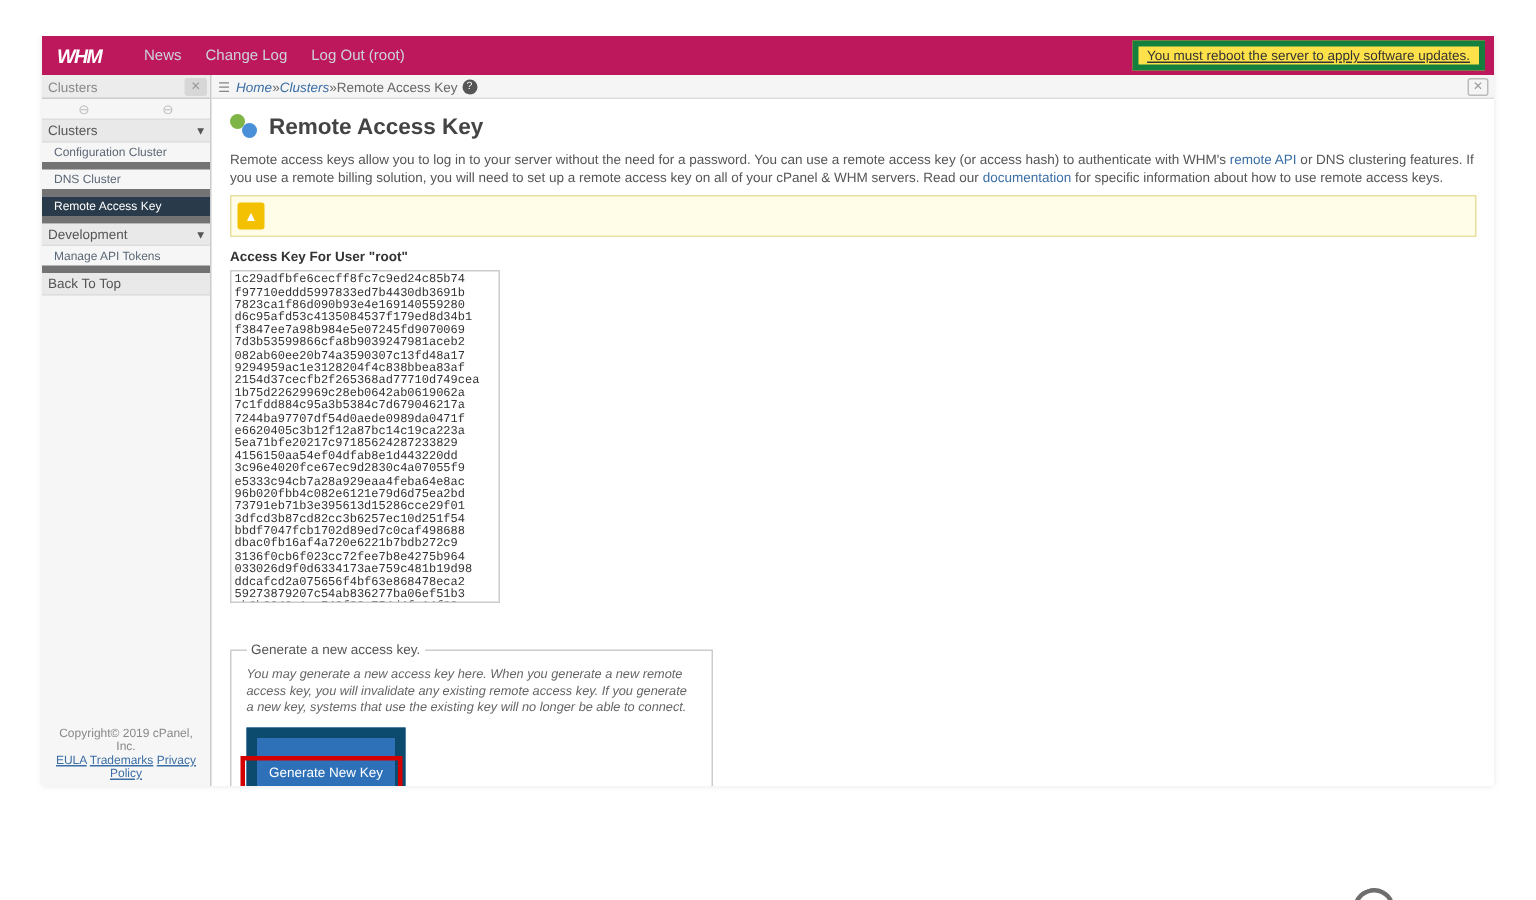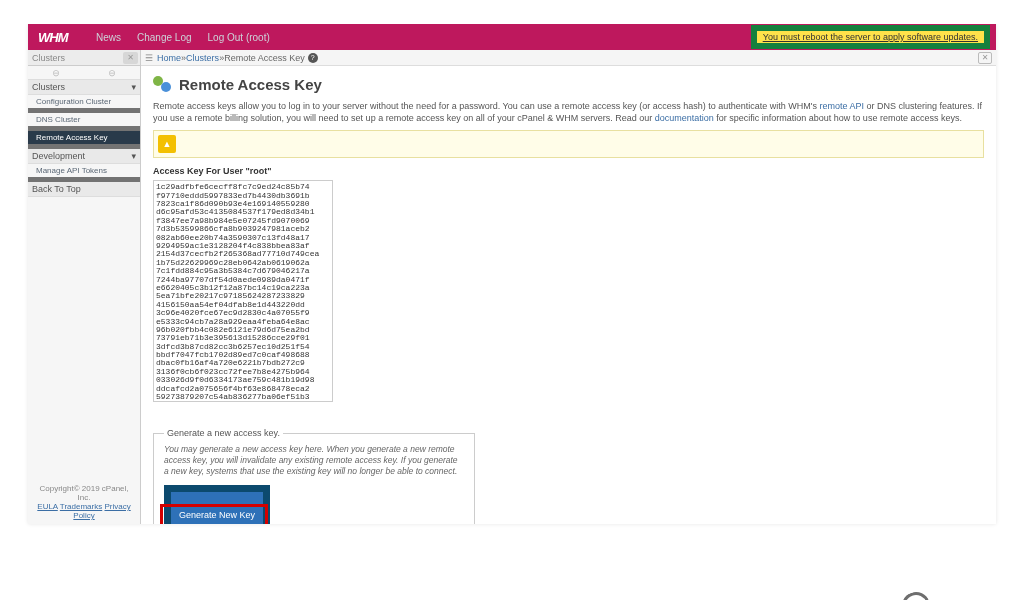--- a/index.html
+++ b/index.html
@@ -3,36 +3,36 @@
 <meta charset="utf-8">
 <style>
 * { margin: 0; padding: 0; box-sizing: border-box; font-family: Arial, Helvetica, sans-serif; }
 body { background: #fff; font-size: 10px; color: #333; width: 1024px; height: 600px; overflow: hidden; margin: 24px auto 0 auto; position: relative; }
 .container { width: 968px; height: 500px; margin: 0 auto; background: #fff; position: relative; box-shadow: 0 0 4px rgba(0,0,0,0.1); }
 .topbar { height: 26px; background: #be185d; display: flex; align-items: center; color: #cdd3d9; font-size: 10px; }
 .logo { width: 60px; padding-left: 10px; font-weight: 900; font-style: italic; letter-spacing: -1px; color: #fff; font-size: 13px; }
 .topnav { display: flex; }
 .topnav-item { padding: 0 8px; cursor: pointer; }
 .topbar-spacer { flex: 1; }
-.reboot-banner { background: #ffe24a; color: #333; border: 6px solid #15803d; padding: 1px 6px; margin-right: 6px; font-size: 9px; text-decoration: underline; cursor: pointer; }
+.reboot-banner { background: #ffe24a; color: #333; border: 4px solid #15803d; padding: 1px 6px; margin-right: 6px; font-size: 9px; text-decoration: underline; cursor: pointer; }
 .sublayout { display: flex; height: calc(100% - 26px); }
 .sidebar { width: 113px; border-right: 1px solid #ccc; background: #f6f6f6; display: flex; flex-direction: column; }
 .side-search { height: 16px; background: #ececec; border-bottom: 1px solid #ccc; display: flex; align-items: center; font-size: 9px; color: #888; padding-left: 4px; justify-content: space-between; }
 .side-search .x { width: 15px; height: 12px; background: #d7d7d7; border-radius: 2px; text-align: center; line-height: 12px; color: #999; margin-right: 2px; font-size: 8px; }
 .side-iconrow { display: flex; height: 14px; border-bottom: 1px solid #ddd; }
 .side-iconrow > div { flex: 1; text-align: center; color: #bbb; font-size: 9px; line-height: 14px; }
 .side-group-head { background: #e9e9e9; border-bottom: 1px solid #ddd; padding: 2px 4px; font-size: 9px; color: #555; display: flex; justify-content: space-between; align-items: center; }
 .side-item { padding: 2px 4px 2px 8px; font-size: 8px; color: #5b6876; border-bottom: 5px solid #737373; cursor: pointer; }
 .side-item.active { background: #293a4a; color: #fff; }
 .side-footer { margin-top: auto; padding: 4px; font-size: 8px; text-align: center; color: #888; }
 .side-footer a { color: #3b6ea5; text-decoration: underline; cursor: pointer; }
 .main { flex: 1; overflow: auto; position: relative; }
 .breadcrumb-bar { height: 16px; background: #f5f5f5; border-bottom: 1px solid #ddd; display: flex; align-items: center; font-size: 9px; padding-left: 4px; color: #666; }
 .breadcrumb-bar .hamb { color: #888; margin-right: 4px; }
-.breadcrumb-bar a { color: #3b6ea5; }
+.breadcrumb-bar a { color: #3b6ea5; font-style: italic; }
 .breadcrumb-bar .help { display: inline-block; width: 10px; height: 10px; background: #555; color: #fff; border-radius: 50%; text-align: center; line-height: 10px; font-size: 7px; margin-left: 3px; }
 .breadcrumb-bar .closebx { margin-left: auto; margin-right: 4px; width: 14px; height: 12px; border: 1px solid #bbb; border-radius: 2px; text-align: center; line-height: 10px; color: #999; font-size: 8px; }
 .main-inner { padding: 6px 12px; }
 .page-title-row { display: flex; align-items: center; margin: 2px 0 6px 0; }
 .page-icon { width: 20px; height: 20px; margin-right: 6px; position: relative; }
 .page-icon .c1 { position: absolute; width: 10px; height: 10px; border-radius: 50%; background: #7fb546; left: 0; top: 2px; }
 .page-icon .c2 { position: absolute; width: 10px; height: 10px; border-radius: 50%; background: #4a90d9; left: 8px; top: 8px; }
 .page-title { font-size: 15px; font-weight: bold; color: #444; }
 .intro { font-size: 9px; color: #555; line-height: 1.35; margin-bottom: 6px; }
 .intro a { color: #3b6ea5; }

